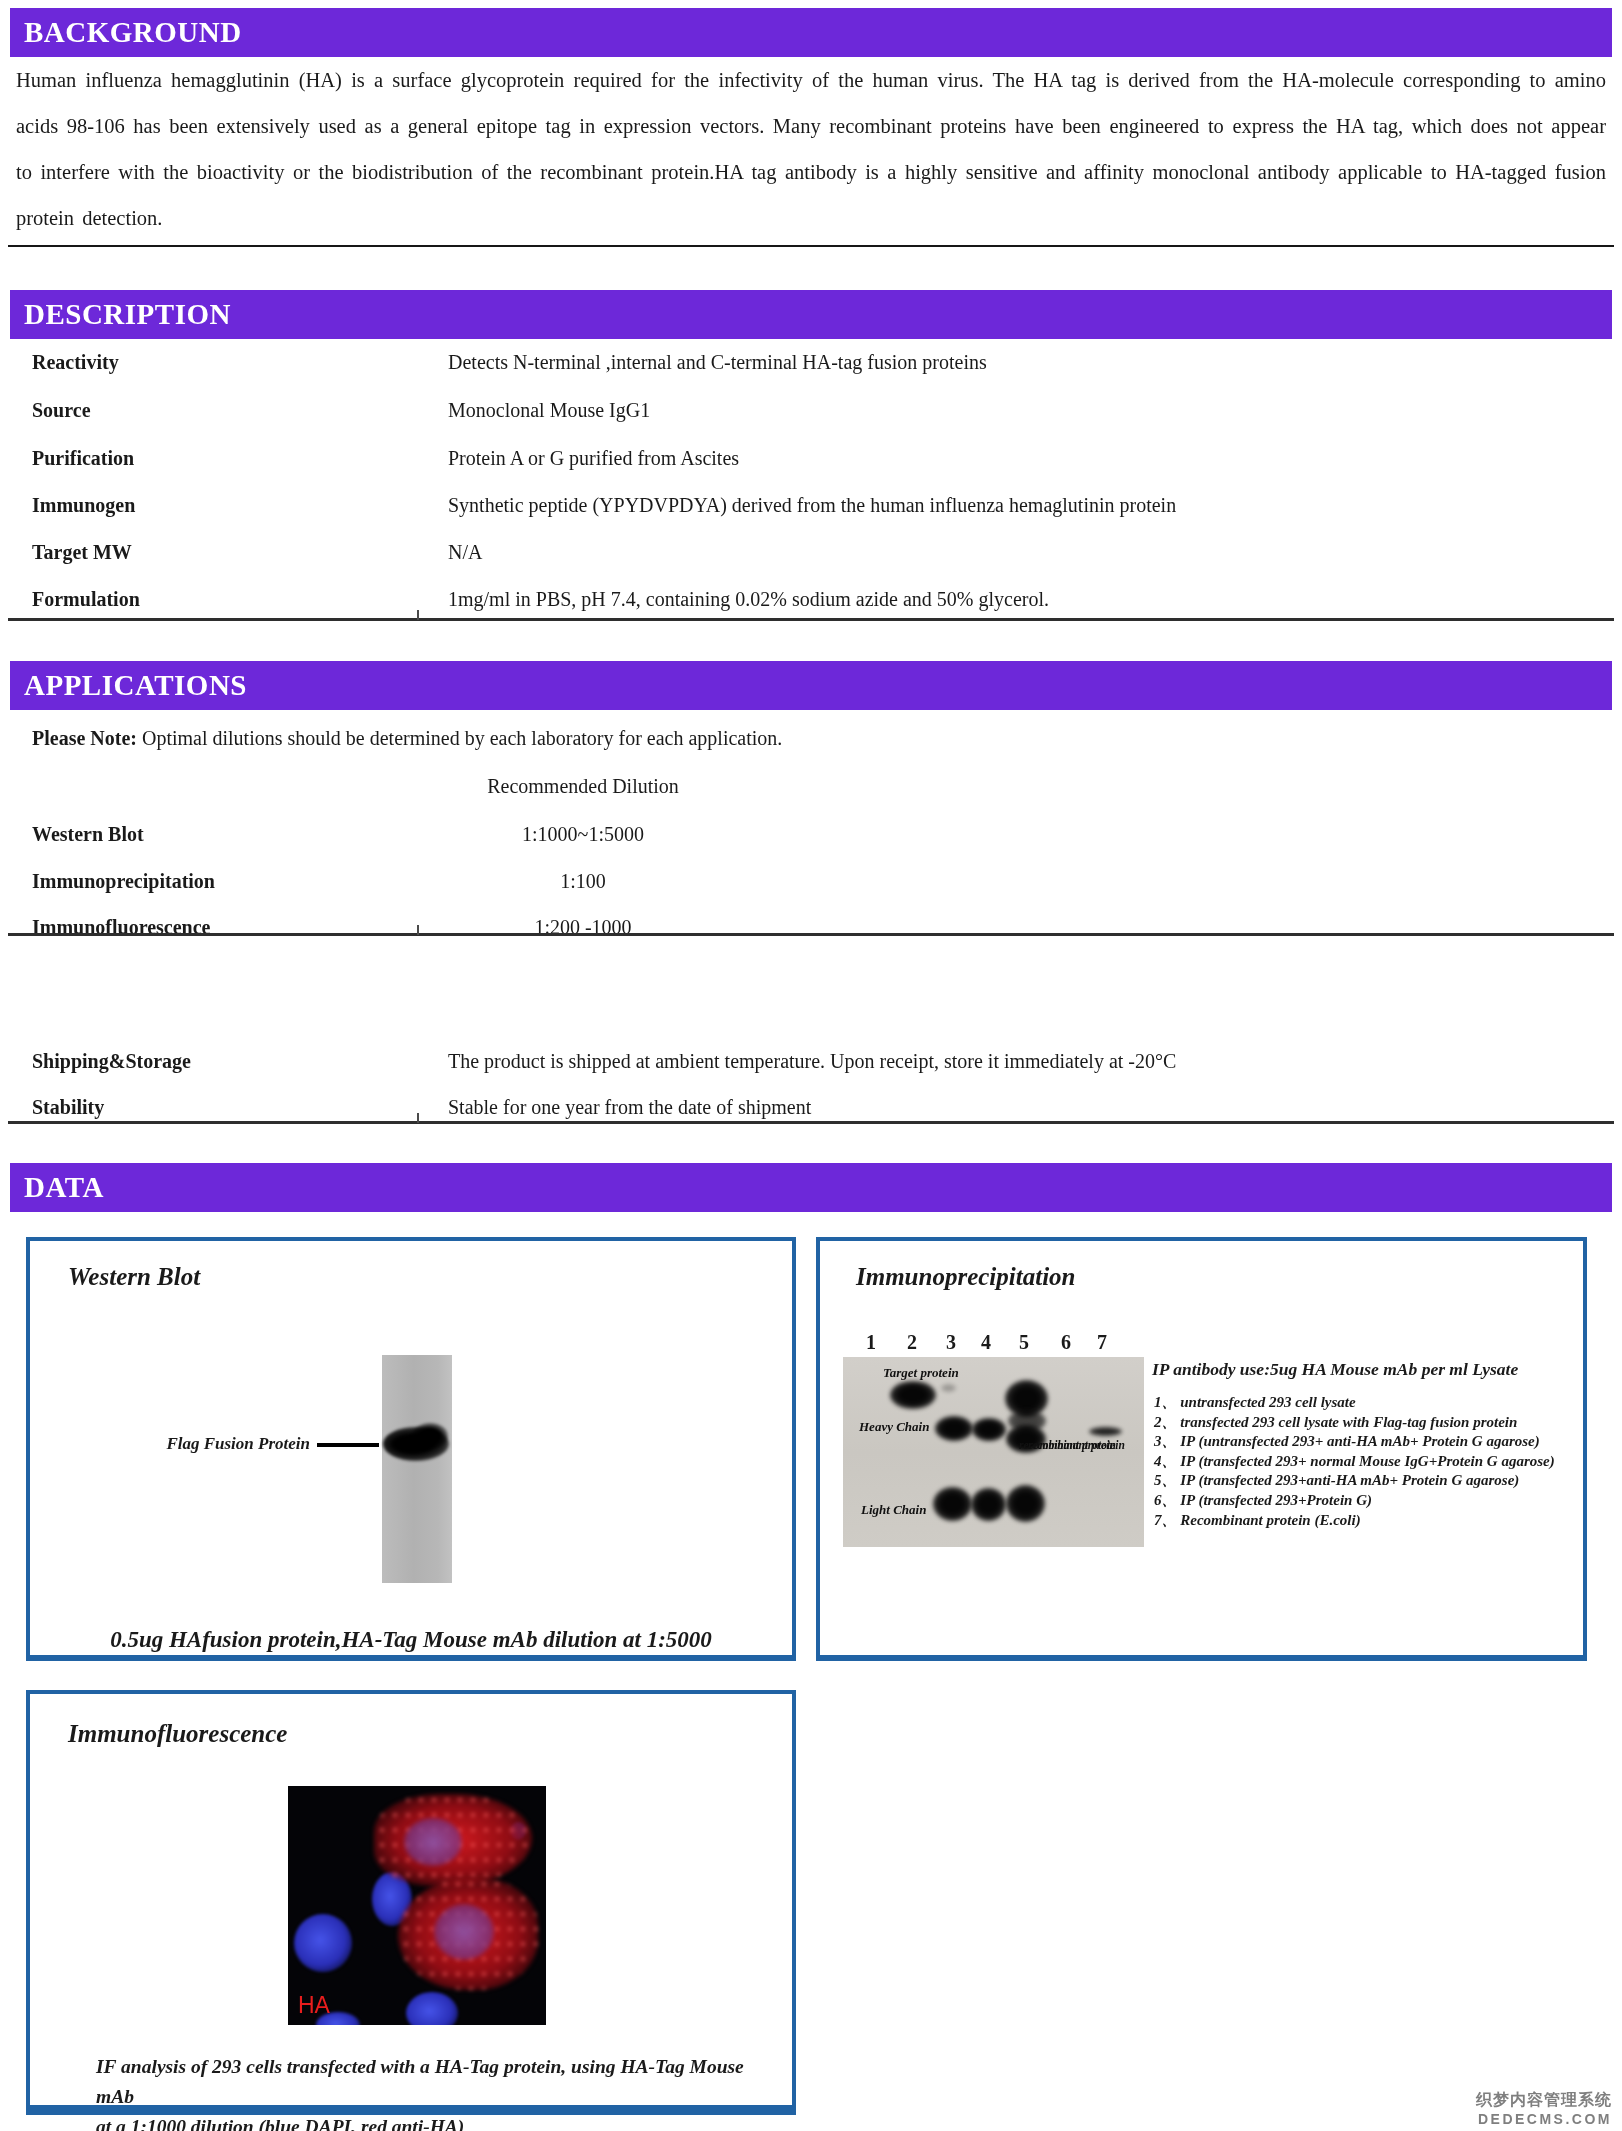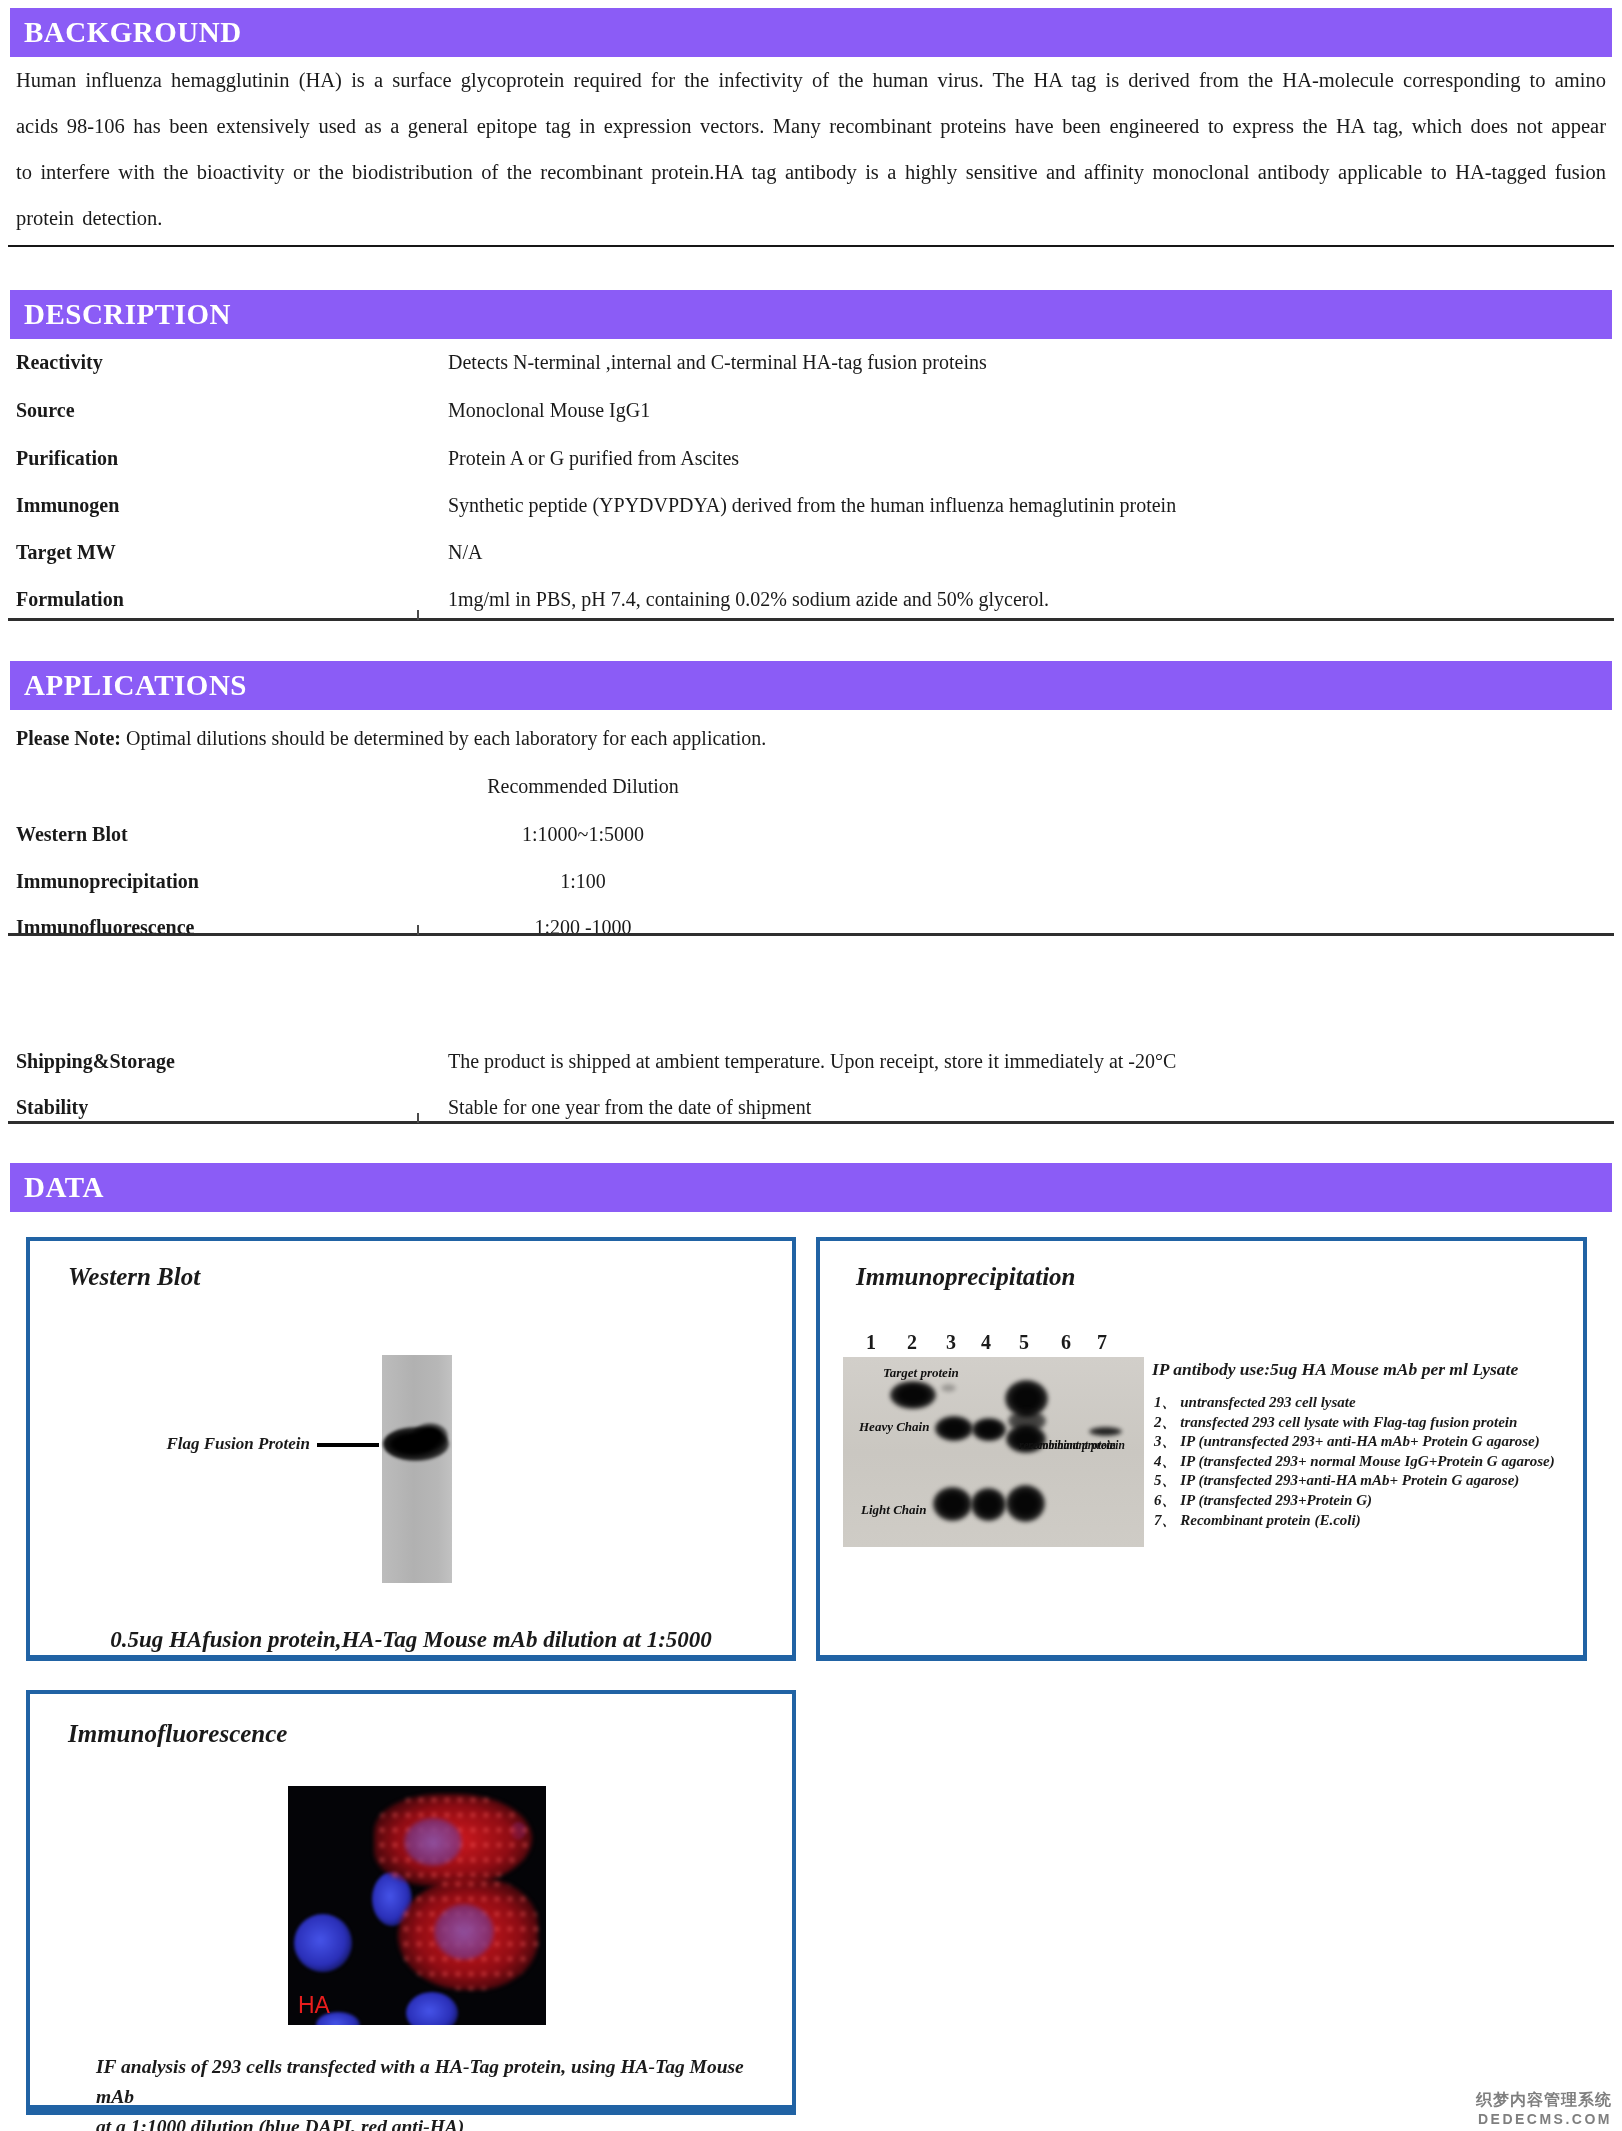--- a/index.html
+++ b/index.html
@@ -1,32 +1,32 @@
 <!DOCTYPE html>
 <html><head>
 <meta charset="utf-8">
 <style>
   html,body{margin:0;padding:0;background:#fff;}
   .page{position:relative;width:1622px;height:2131px;background:#ffffff;
         font-family:"Liberation Serif",serif;color:#1a1a1a;overflow:hidden;}
 
   
-  .bar{position:absolute;left:10px;width:1602px;height:49px;background:#8b5cf6;
+  .bar{position:absolute;left:10px;width:1602px;height:49px;background:#6d28d9;
        color:#ffffff;font-weight:bold;font-size:29px;line-height:49px;
        padding-left:14px;box-sizing:border-box;letter-spacing:.5px;}
 
   
   .sep{position:absolute;left:8px;width:1606px;height:2px;background:#161616;}
   .sep.thick{height:3px;background:#2e2e2e;}
   .tick{position:absolute;left:417px;width:2px;height:10px;background:#4a4a4a;}
 
   .bg-text{position:absolute;left:16px;top:57px;width:1590px;font-size:20.5px;
            line-height:46px;text-align:justify;word-spacing:3px;}
 
-  .rowlab{position:absolute;left:16px;font-size:20px;font-weight:bold;white-space:nowrap;}
+  .rowlab{position:absolute;left:32px;font-size:20px;font-weight:bold;white-space:nowrap;}
   .rowval{position:absolute;left:448px;font-size:20px;white-space:nowrap;}
   .dilcol{position:absolute;left:448px;width:270px;text-align:center;font-size:20px;white-space:nowrap;}
   .dilhead{font-weight:normal;}
 
   
   .fbox{position:absolute;background:#fff;border:4px solid #2163A4;box-sizing:border-box;}
   .ftitle{position:absolute;font-style:italic;font-weight:bold;font-size:25px;white-space:nowrap;}
 
   
   .wb-lane{position:absolute;left:352px;top:114px;width:70px;height:228px;

